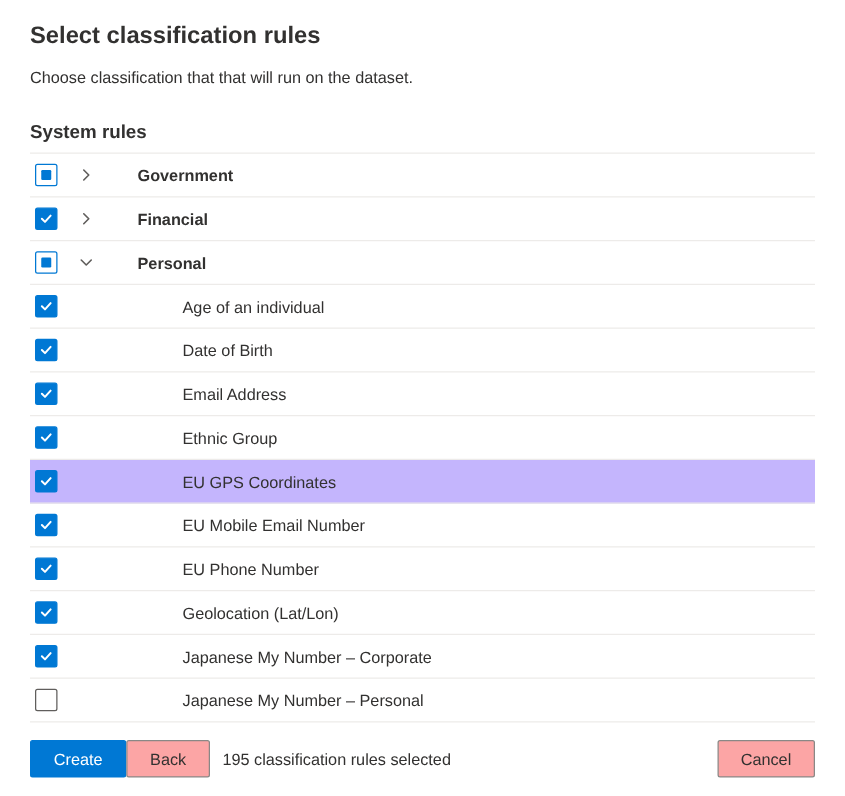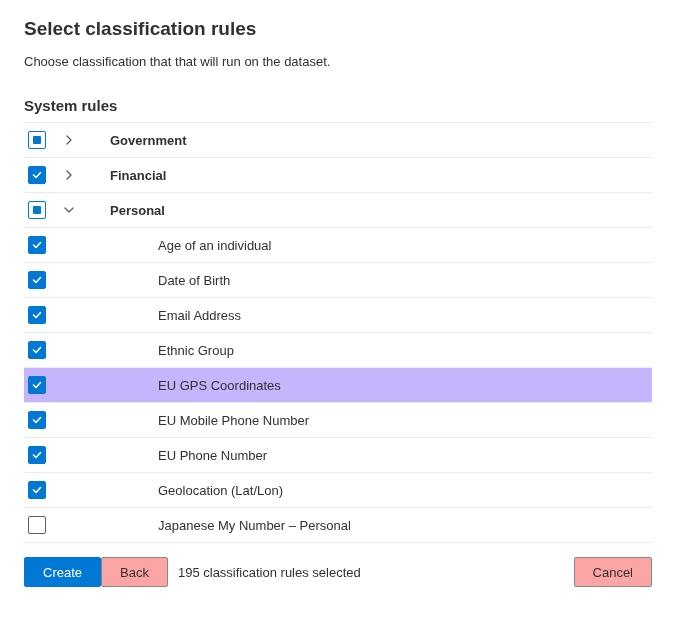--- a/index.html
+++ b/index.html
@@ -83,21 +83,20 @@
   }
   .indent2 { width: 84px; flex-shrink: 0; }
   .cat-label {
     font-weight: 600;
     font-size: 13px;
     margin-left: 20px;
   }
   .child-label {
     font-size: 13px;
     color: #323130;
-    margin-left: 12px;
   }
   .footer {
     display: flex;
     align-items: center;
     padding: 14px 0;
     gap: 0;
   }
   .btn {
     height: 30px;
     padding: 0 18px;
@@ -215,39 +214,48 @@
         <span class="indent2"></span>
         <span class="child-label">EU GPS Coordinates</span>
       </div>
       <div class="rule-row">
         <span class="check checked">
           <svg width="12" height="12" viewBox="0 0 12 12">
             <path d="M2.5 6 L5 8.5 L9.5 3.5" stroke="#ffffff" stroke-width="1.6" fill="none" stroke-linecap="round" stroke-linejoin="round"></path>
           </svg>
         </span>
         <span class="indent2"></span>
-        <span class="child-label">EU Mobile Phone Number</span>
+        <span class="child-label">EU Mobile Email Number</span>
       </div>
       <div class="rule-row">
         <span class="check checked">
           <svg width="12" height="12" viewBox="0 0 12 12">
             <path d="M2.5 6 L5 8.5 L9.5 3.5" stroke="#ffffff" stroke-width="1.6" fill="none" stroke-linecap="round" stroke-linejoin="round"></path>
           </svg>
         </span>
         <span class="indent2"></span>
         <span class="child-label">EU Phone Number</span>
       </div>
       <div class="rule-row">
         <span class="check checked">
           <svg width="12" height="12" viewBox="0 0 12 12">
             <path d="M2.5 6 L5 8.5 L9.5 3.5" stroke="#ffffff" stroke-width="1.6" fill="none" stroke-linecap="round" stroke-linejoin="round"></path>
           </svg>
         </span>
         <span class="indent2"></span>
         <span class="child-label">Geolocation (Lat/Lon)</span>
+      </div>
+      <div class="rule-row">
+        <span class="check checked">
+          <svg width="12" height="12" viewBox="0 0 12 12">
+            <path d="M2.5 6 L5 8.5 L9.5 3.5" stroke="#ffffff" stroke-width="1.6" fill="none" stroke-linecap="round" stroke-linejoin="round"></path>
+          </svg>
+        </span>
+        <span class="indent2"></span>
+        <span class="child-label">Japanese My Number – Corporate</span>
       </div>
       <div class="rule-row">
         <span class="check unchecked"></span>
         <span class="indent2"></span>
         <span class="child-label">Japanese My Number – Personal</span>
       </div>
     </div>
 
 </div>
 

